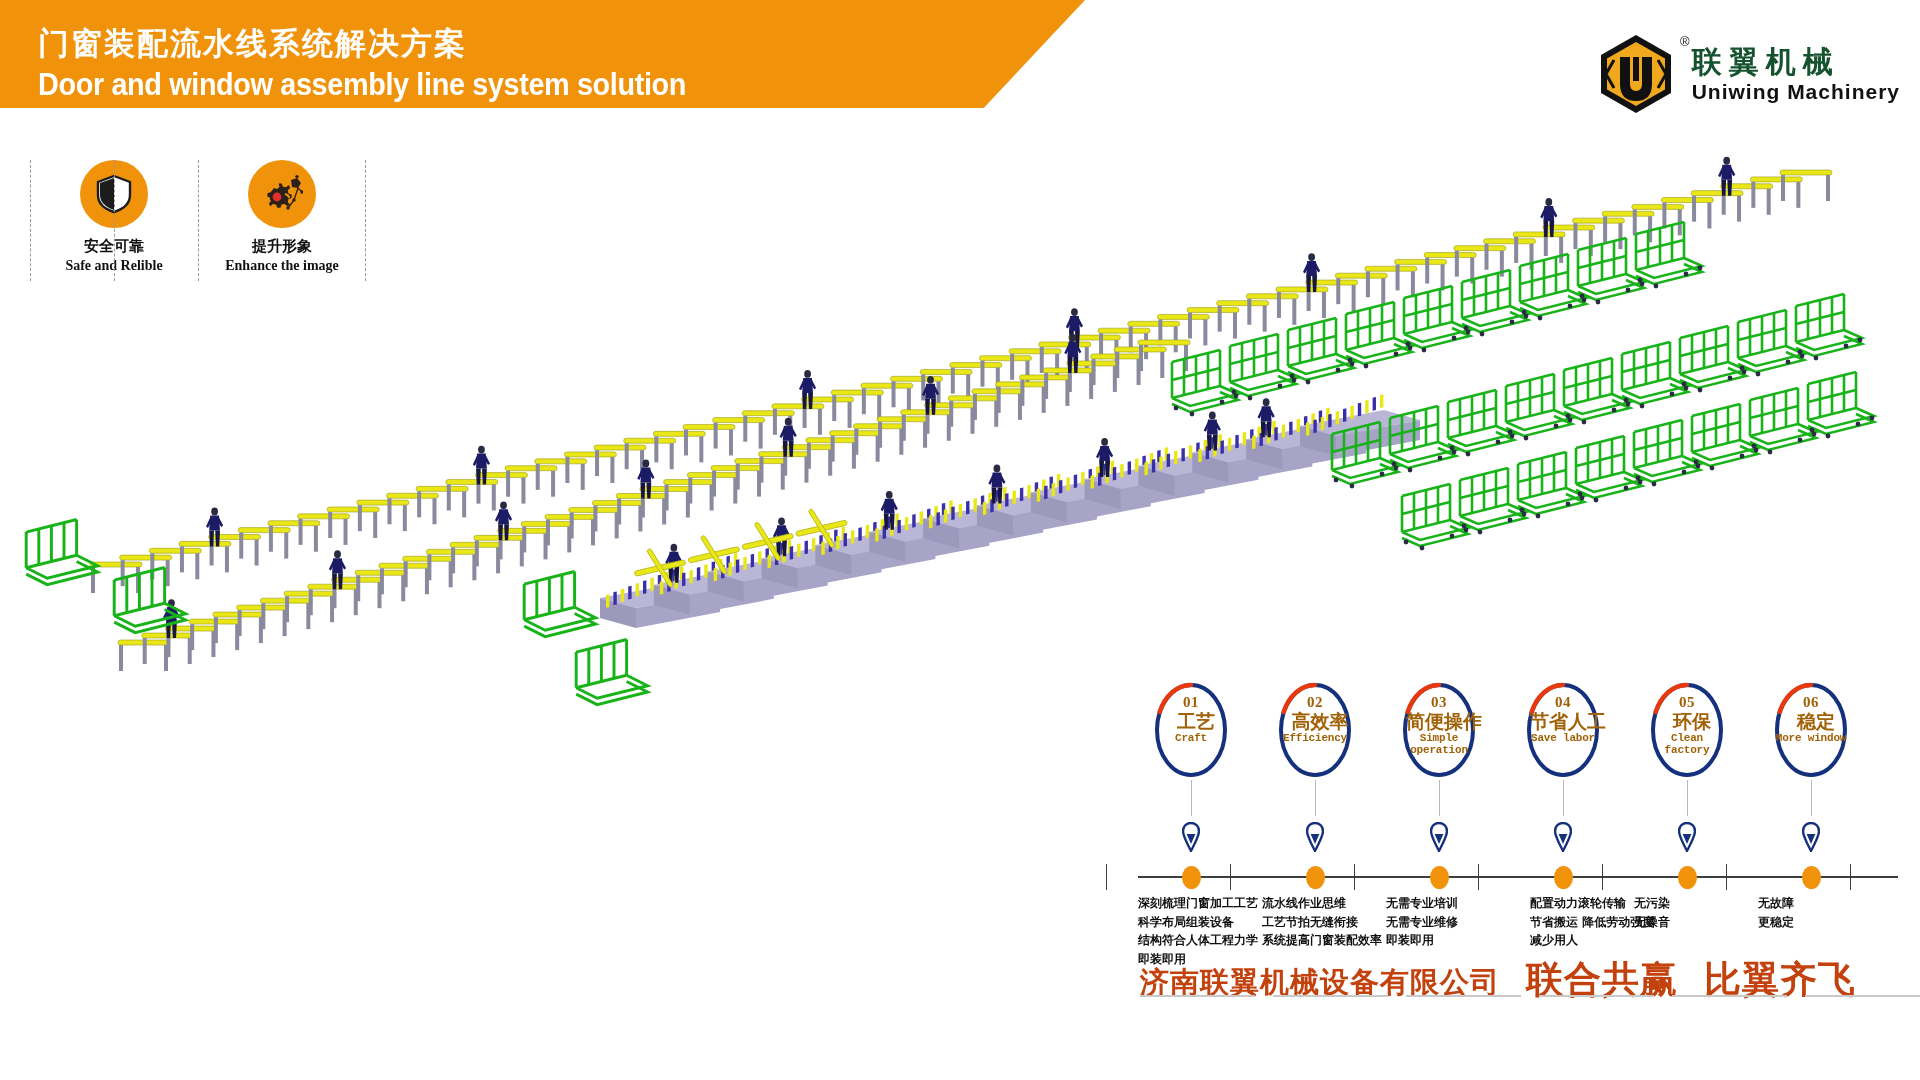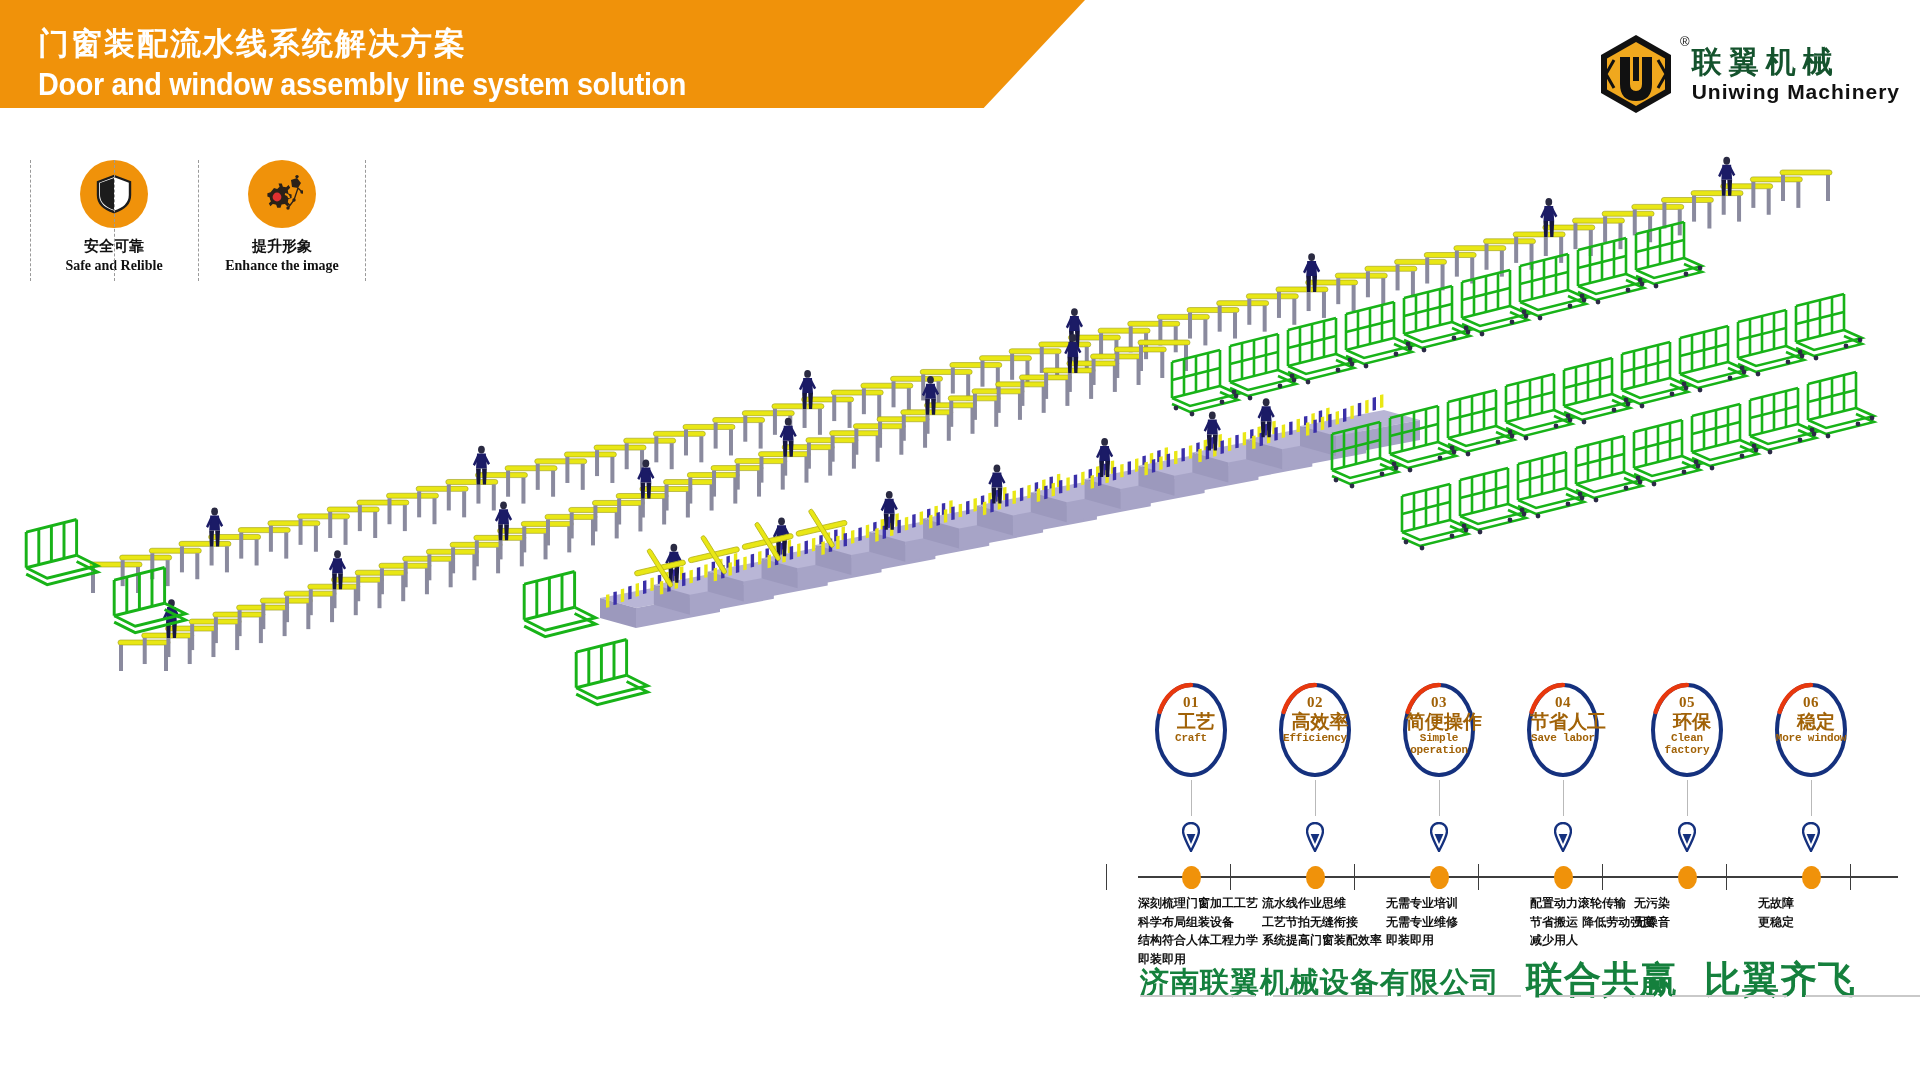--- a/index.html
+++ b/index.html
@@ -126,21 +126,21 @@
   .desc{
     position:absolute;top:214px;color:#111;
     font-size:12px;line-height:1.55;white-space:nowrap;
     font-family:"DejaVu Sans","Liberation Sans",sans-serif;font-weight:600;
   }
 
   
   .slogan{
     position:absolute;left:1140px;top:955px;width:780px;
     display:flex;align-items:baseline;gap:26px;
-    color:#15803d;font-weight:700;
+    color:#c2410c;font-weight:700;
     font-family:"DejaVu Sans","Liberation Sans",sans-serif;
   }
   .slogan-main{font-size:29px;letter-spacing:1px;}
   .slogan-sub{font-size:37px;letter-spacing:1px;}
   .slogan-underlines{
     position:absolute;left:1140px;top:995px;width:780px;height:2px;
     display:flex;gap:18px;
   }
   .slogan-underlines i{flex:1;height:2px;background:#c9c9c9;display:block;}
 </style>

